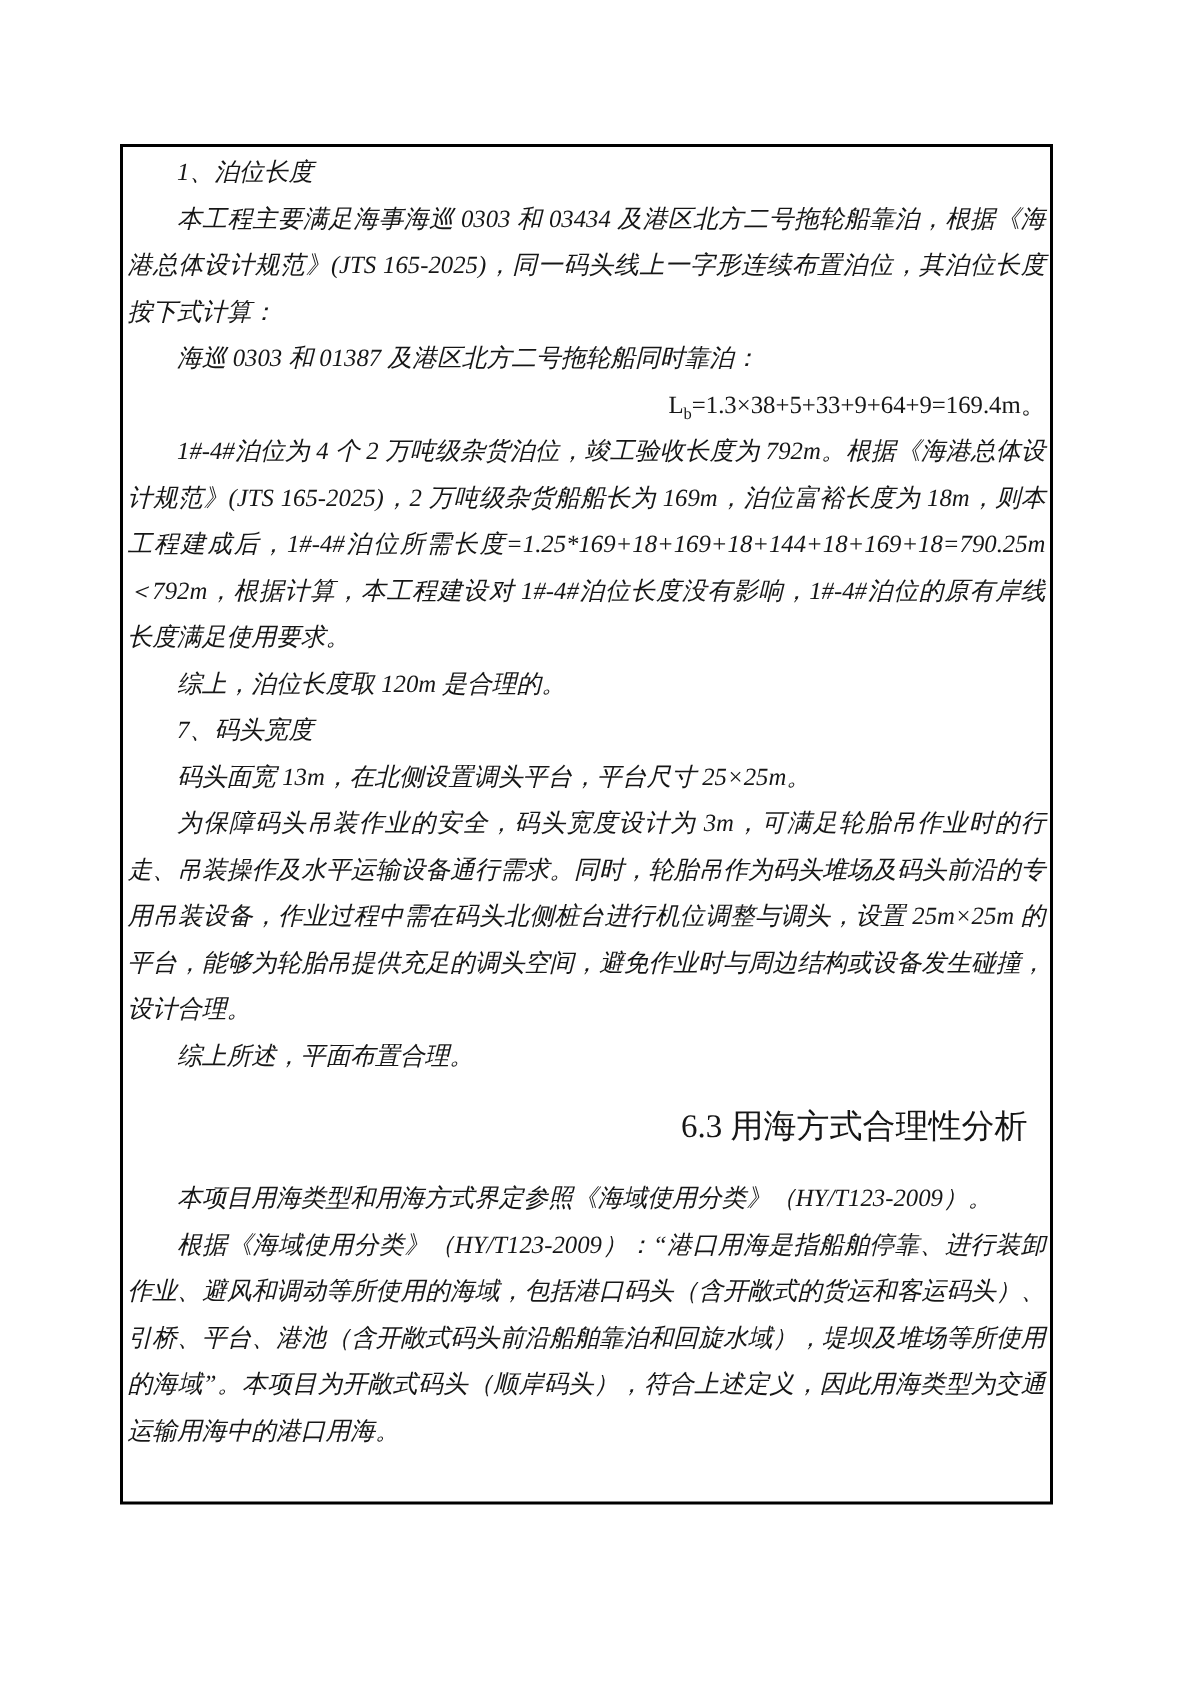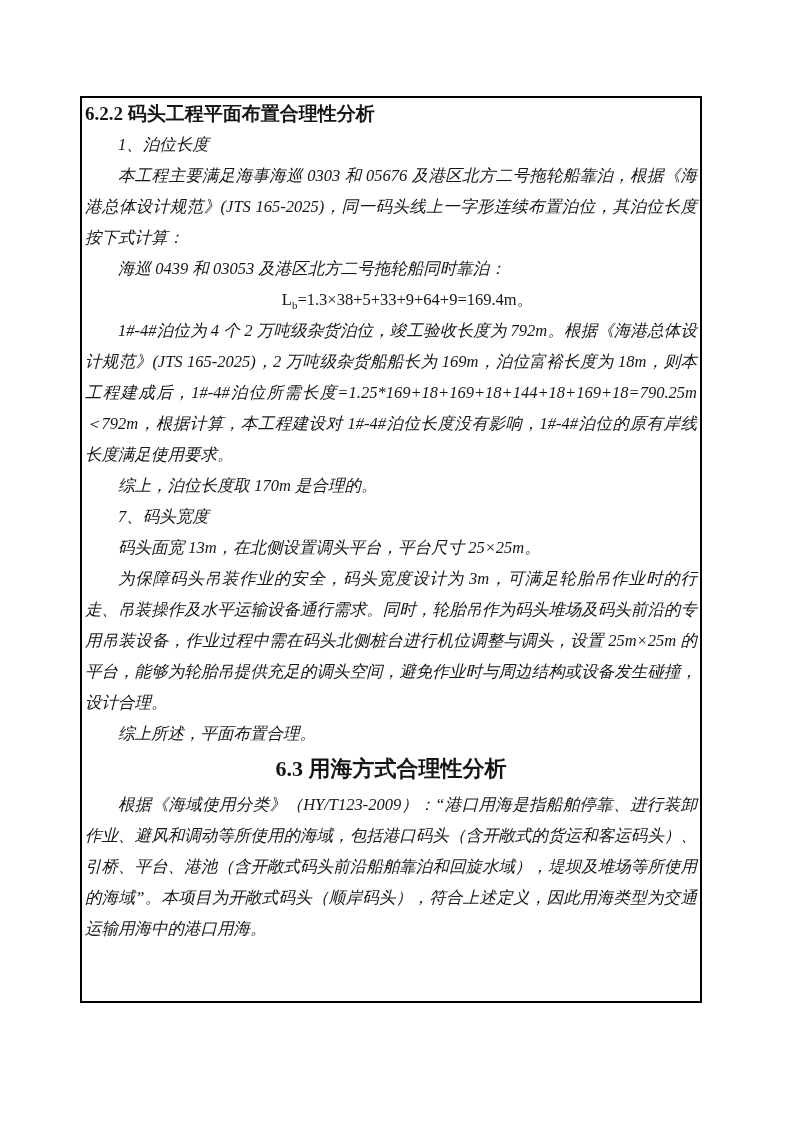--- a/index.html
+++ b/index.html
@@ -30,72 +30,72 @@
   .sec-heading-small {
     font-size: 19px;
     line-height: 30px;
     font-weight: 700;
     margin: 0;
     text-align: left;
   }
   .sec-heading-large {
     font-size: 22px;
     line-height: 40px;
-    font-weight: 700;
-    margin: 0;
-    text-align: center;
+    font-weight: 400;
+    margin: 12px;
+    text-align: right;
   }
   .body-para {
     font-size: 16.5px;
     line-height: 31px;
     margin: 0;
     text-indent: 2em;
     text-align: justify;
     font-style: italic;
   }
   .formula-para {
     font-size: 16.5px;
     line-height: 31px;
     margin: 0;
     text-indent: 2em;
-    text-align: center;
+    text-align: right;
   }
   .formula-para sub {
     font-size: 11px;
     line-height: 0;
   }
 </style>
 </head>
 <body>
 
 <div class="page">
   <div class="content-box">
 
-    <h3 class="sec-heading-small">6.2.2 码头工程平面布置合理性分析</h3>
 
     <p class="body-para">1、泊位长度</p>
 
-    <p class="body-para">本工程主要满足海事海巡 0303 和 05676 及港区北方二号拖轮船靠泊，根据《海港总体设计规范》(JTS 165-2025)，同一码头线上一字形连续布置泊位，其泊位长度按下式计算：</p>
+    <p class="body-para">本工程主要满足海事海巡 0303 和 03434 及港区北方二号拖轮船靠泊，根据《海港总体设计规范》(JTS 165-2025)，同一码头线上一字形连续布置泊位，其泊位长度按下式计算：</p>
 
-    <p class="body-para">海巡 0439 和 03053 及港区北方二号拖轮船同时靠泊：</p>
+    <p class="body-para">海巡 0303 和 01387 及港区北方二号拖轮船同时靠泊：</p>
 
     <p class="formula-para"><span>L</span><sub>b</sub><span>=1.3×38+5+33+9+64+9=169.4m。</span></p>
 
 
     <p class="body-para">1#-4#泊位为 4 个 2 万吨级杂货泊位，竣工验收长度为 792m。根据《海港总体设计规范》(JTS 165-2025)，2 万吨级杂货船船长为 169m，泊位富裕长度为 18m，则本工程建成后，1#-4#泊位所需长度=1.25*169+18+169+18+144+18+169+18=790.25m＜792m，根据计算，本工程建设对 1#-4#泊位长度没有影响，1#-4#泊位的原有岸线长度满足使用要求。</p>
 
-    <p class="body-para">综上，泊位长度取 170m 是合理的。</p>
+    <p class="body-para">综上，泊位长度取 120m 是合理的。</p>
 
     <p class="body-para">7、码头宽度</p>
 
     <p class="body-para">码头面宽 13m，在北侧设置调头平台，平台尺寸 25×25m。</p>
 
     <p class="body-para">为保障码头吊装作业的安全，码头宽度设计为 3m，可满足轮胎吊作业时的行走、吊装操作及水平运输设备通行需求。同时，轮胎吊作为码头堆场及码头前沿的专用吊装设备，作业过程中需在码头北侧桩台进行机位调整与调头，设置 25m×25m 的平台，能够为轮胎吊提供充足的调头空间，避免作业时与周边结构或设备发生碰撞，设计合理。</p>
 
     <p class="body-para">综上所述，平面布置合理。</p>
 
     <h2 class="sec-heading-large">6.3 用海方式合理性分析</h2>
 
+    <p class="body-para">本项目用海类型和用海方式界定参照《海域使用分类》（HY/T123-2009）。</p>
 
     <p class="body-para">根据《海域使用分类》（HY/T123-2009）：“港口用海是指船舶停靠、进行装卸作业、避风和调动等所使用的海域，包括港口码头（含开敞式的货运和客运码头）、引桥、平台、港池（含开敞式码头前沿船舶靠泊和回旋水域），堤坝及堆场等所使用的海域”。本项目为开敞式码头（顺岸码头），符合上述定义，因此用海类型为交通运输用海中的港口用海。</p>
 
   </div>
 </div>
 
 </body></html>

